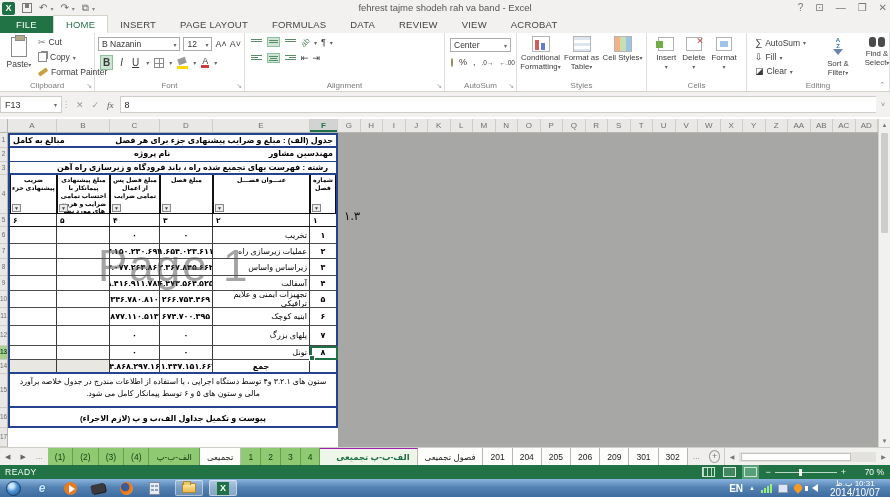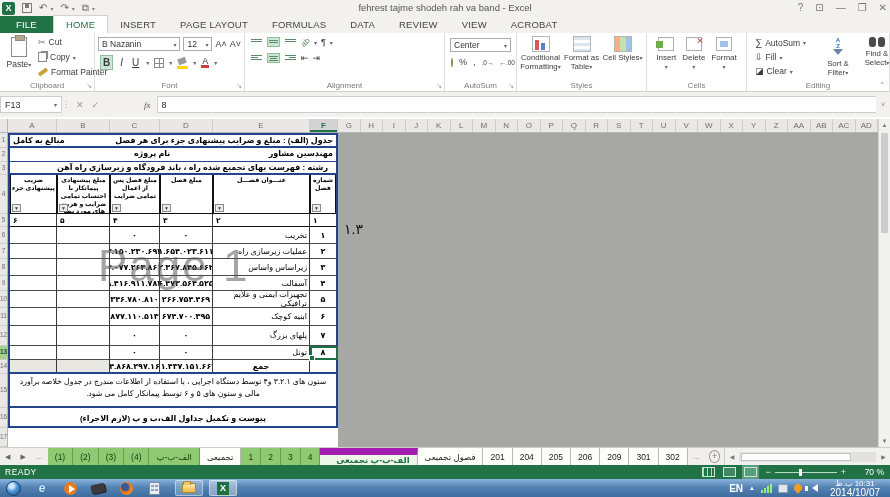--- a/index.html
+++ b/index.html
@@ -110,36 +110,36 @@
   .binoc:before,.binoc:after { content:""; position:absolute; top:0; width:7px; height:10px; border-radius:3px; background:#4a4a4a; }
   .binoc:before{left:0} .binoc:after{right:0}
   .collapse { position:absolute; right:4px; bottom:2px; font-size:7px; color:#888; }
 
   
   .fbar { position:absolute; left:0; top:92px; width:890px; height:25px; background:#f2f1ef; display:flex; align-items:center; }
   .namebox { width:62px; height:17px; background:#fff; border:1px solid #cfcdc7; margin-left:0; font-size:9px; color:#333;
      display:flex; align-items:center; justify-content:space-between; padding:0 4px; }
   .fsplit { width:8px; text-align:center; color:#aaa; font-size:8px; }
   .fbtns { display:flex; gap:8px; align-items:center; padding:0 6px; color:#9a9a9a; font-size:9px; }
-  .fx { font-style:italic; font-family:"Liberation Serif","DejaVu Serif",serif; color:#555;margin-left:37px; }
+  .fx { font-style:italic; font-family:"Liberation Serif","DejaVu Serif",serif; color:#555; }
   .finput { flex:1; height:17px; background:#fff; border:1px solid #cfcdc7; border-right:none; font-size:9px; color:#222;
      display:flex; align-items:center; padding:0 4px; }
   .fexpand { width:14px; text-align:center; color:#888; font-size:7px; }
 
   
   .colhdrs { position:absolute; left:0; top:119px; width:878px; height:14px; background:#e9e8e6; border-bottom:1px solid #b7b5b0; display:flex; }
   .chcell { border-right:1px solid #cfcdc7; font-size:8px; color:#6e6e6e; text-align:center; line-height:13px; }
   .chcell.sel { background:#d3d3d3; color:#1e7145; font-weight:bold; box-shadow:inset 0 -2px 0 #1e7145; }
   .corner { width:8px; background:#e9e8e6; border-right:1px solid #b7b5b0; }
   .gridbody { position:absolute; left:0; top:133px; width:878px; height:314px; background:#fff; overflow:hidden; }
   .rowhdrs { position:absolute; left:0; top:0; width:8px; height:314px; background:#e9e8e6; border-right:1px solid #b7b5b0; }
   .rhcell { font-size:6.5px; color:#6e6e6e; text-align:center; overflow:hidden; border-bottom:1px solid #cfcdc7; line-height:1; display:flex; align-items:center; justify-content:center; }
   .rhcell.sel { background:#a9d08e; color:#17502c; font-weight:bold; }
   .grayarea { position:absolute; left:338px; top:0; width:540px; height:314px; background:#a7a7a5; }
-  .outval { position:absolute; left:6px; top:88px; font-size:14px; color:#111; }
+  .outval { position:absolute; left:6px; top:76px; font-size:12px; color:#111; }
   .watermark { position:absolute; left:98px; top:108px; font-size:44px; color:rgba(90,90,90,.55); letter-spacing:2px; pointer-events:none; z-index:5; }
 
   
   .maintable { position:absolute; left:8px; top:0; width:330px; height:295px; border:2px solid #24438e; background:#fff; z-index:2; }
   .trow { display:flex; width:100%; overflow:hidden; }
   .cell { border-right:1px solid #3a3a3a; overflow:hidden; position:relative; direction:rtl; }
   .cell:last-child { border-right:none; }
   .cA{width:47px} .cB{width:53px} .cC{width:50px} .cD{width:53px} .cE{width:97px} .cF{width:26px}
   .r1 { height:13px; border-bottom:2px solid #24438e; display:flex; justify-content:space-between; align-items:center; font-size:8px; font-weight:bold; direction:rtl; padding:0 3px; }
   .r2 { height:14px; border-bottom:1px solid #24438e; position:relative; font-size:8px; font-weight:bold; direction:rtl; }
@@ -167,21 +167,21 @@
   .vs-arrow { height:12px; text-align:center; font-size:6px; color:#777; line-height:12px; }
   .vs-thumb { position:absolute; left:2px; right:2px; top:14px; height:100px; background:#cdcdcd; border-radius:1px; }
   .vs-down { position:absolute; bottom:0; left:0; right:0; }
 
   
   .tabbar { position:absolute; left:0; top:447px; width:890px; height:18px; background:#f0efed; border-top:1px solid #cfcdc7; display:flex; align-items:stretch; }
   .tnav { color:#666; font-size:7px; padding:0 5px; display:flex; align-items:center; }
   .stabs { display:flex; align-items:stretch; }
   .stab { font-size:8.5px; padding:0 7px; display:flex; align-items:center; border-right:1px solid #b9b7b2; color:#222; background:#fdfdfc; white-space:nowrap; direction:rtl; }
   .stab.green { background:#8fca72; border-right-color:#65a24a; color:#15390e; }
-  .stab.active { background:#eef6e9; color:#1e7145; font-weight:bold; border-top:7px solid #a21caf;padding-left:16px; }
+  .stab.active { background:#eef6e9; color:#1e7145; font-weight:bold; border-top:1px solid #a21caf;padding-left:16px; }
   .newsheet { width:13px; height:13px; border-radius:50%; border:1px solid #999; color:#777; font-size:9px; line-height:11px; text-align:center; align-self:center; margin:0 4px; }
   .hscroll { margin-left:auto; display:flex; align-items:center; width:188px; background:#f1f1ef; border-left:1px solid #cfcdc7; }
   .hs-arrow { width:13px; text-align:center; font-size:6px; color:#777; }
   .hs-track { flex:1; height:10px; background:#e3e2df; position:relative; margin:0 1px; }
   .hs-thumb { position:absolute; left:2px; top:1px; width:110px; height:8px; background:#fdfdfd; border:1px solid #c4c2bd; }
 
   
   .statusbar { position:absolute; left:0; top:465px; width:890px; height:14px; background:#217346; color:#fff; font-size:8.5px; display:flex; align-items:center; }
   .ready { padding-left:5px; letter-spacing:.5px; }
   .sright { margin-left:auto; display:flex; align-items:center; gap:8px; padding-right:6px; }

